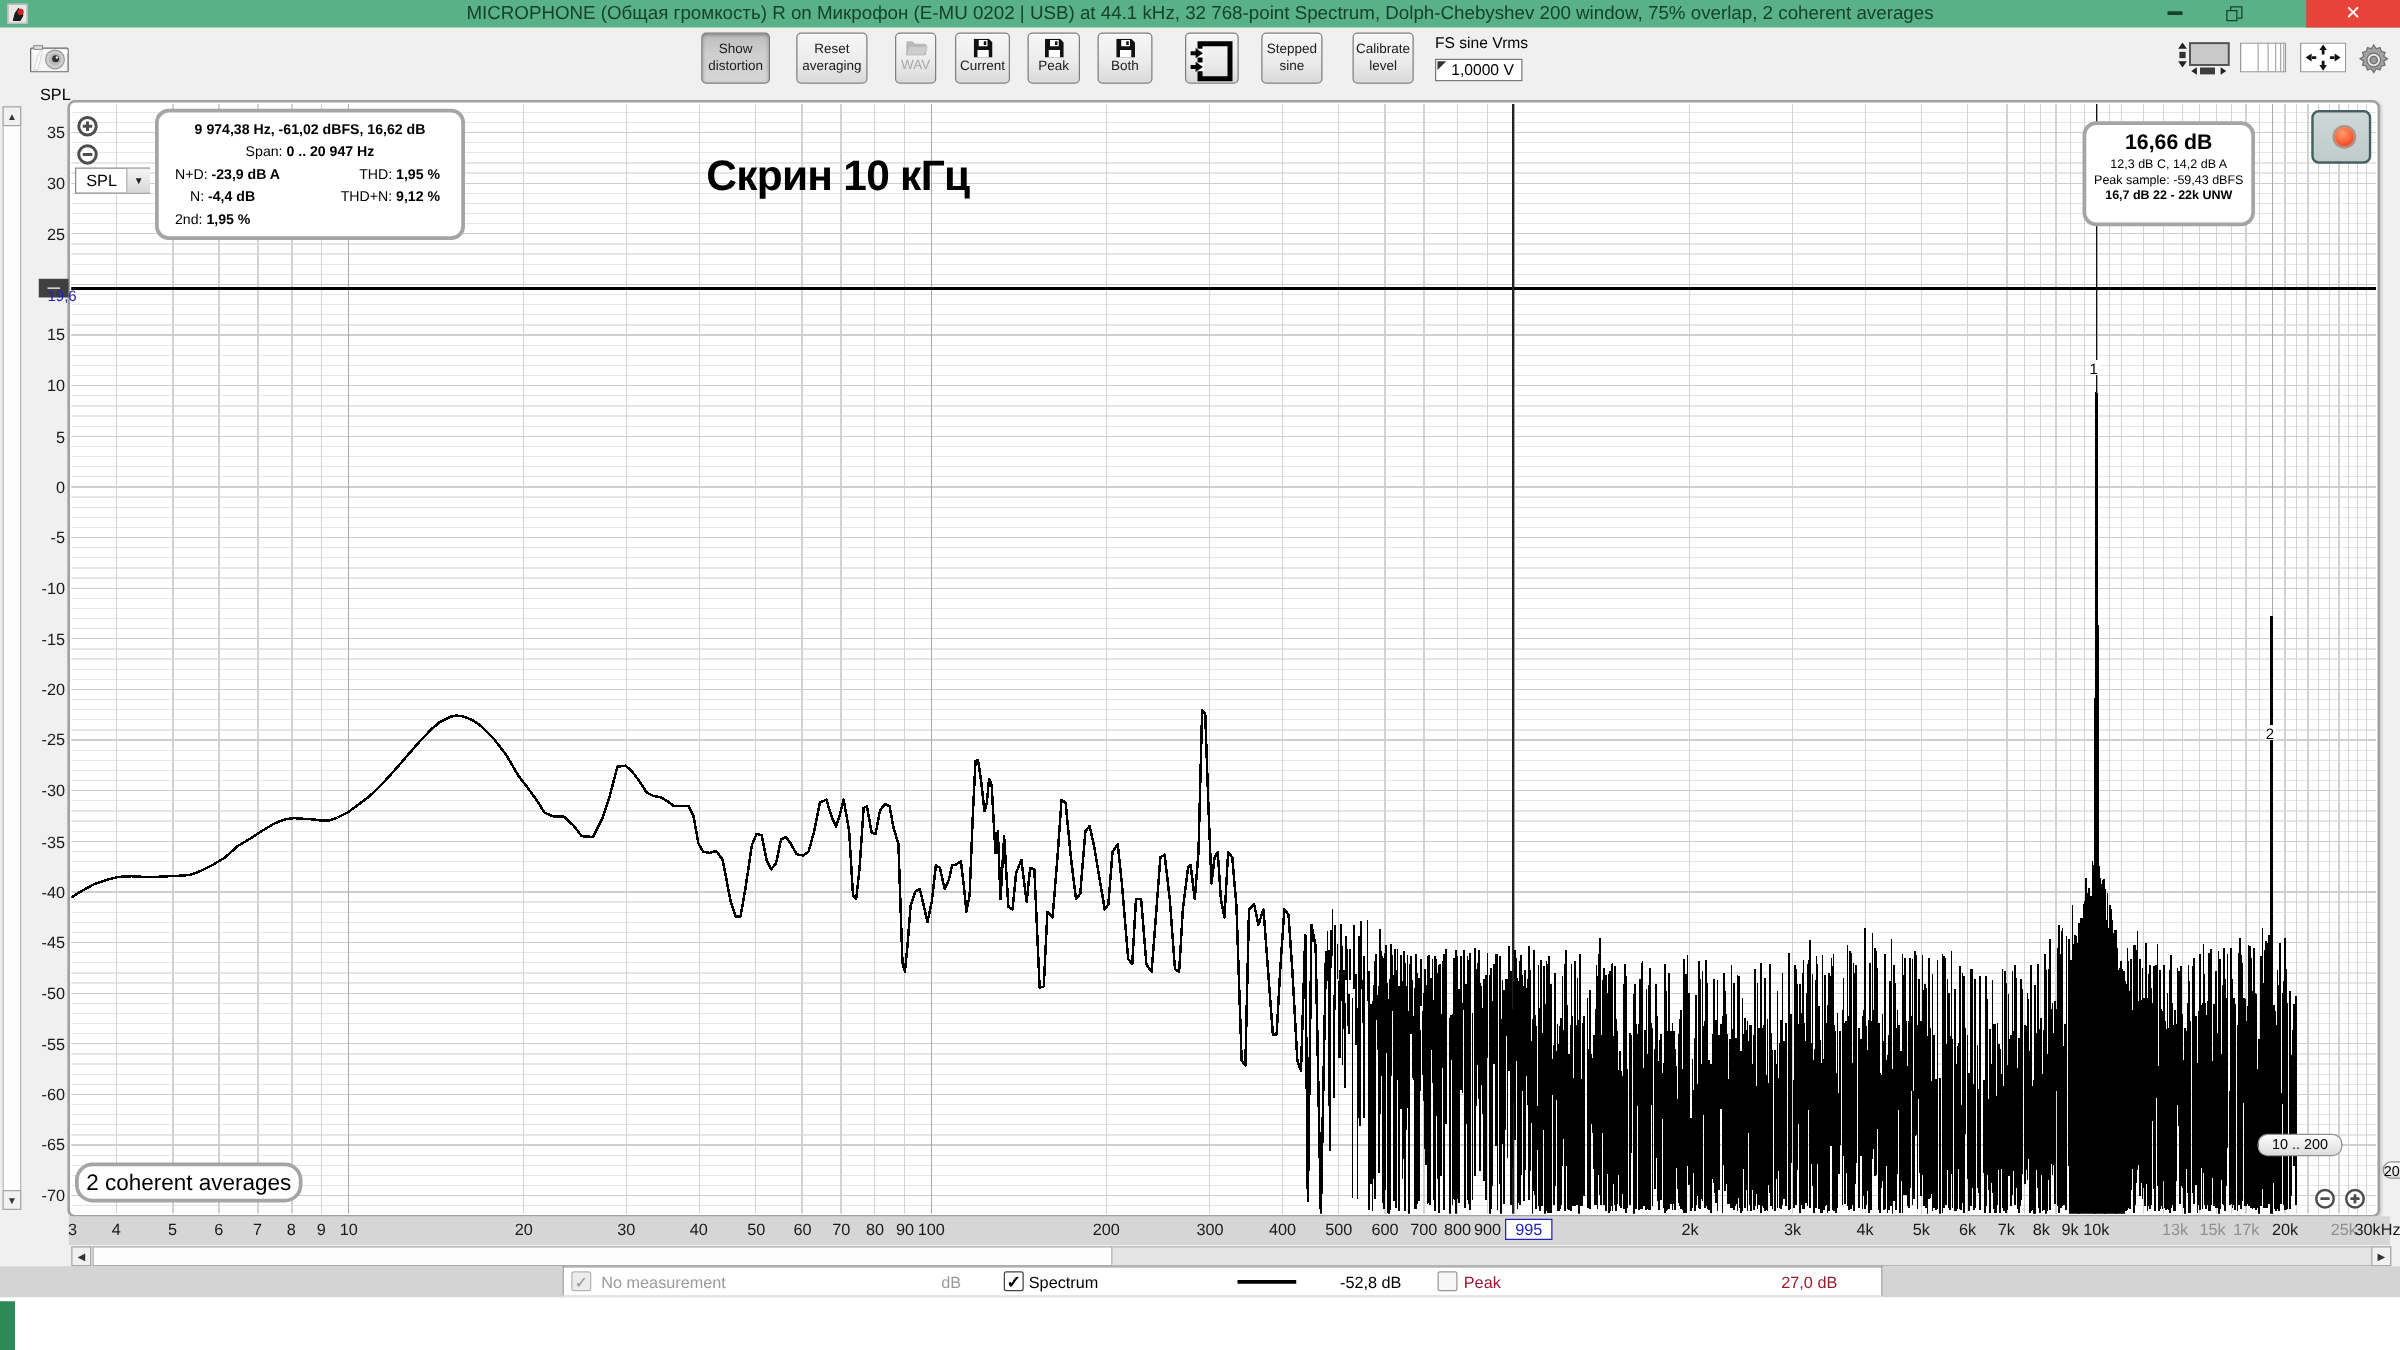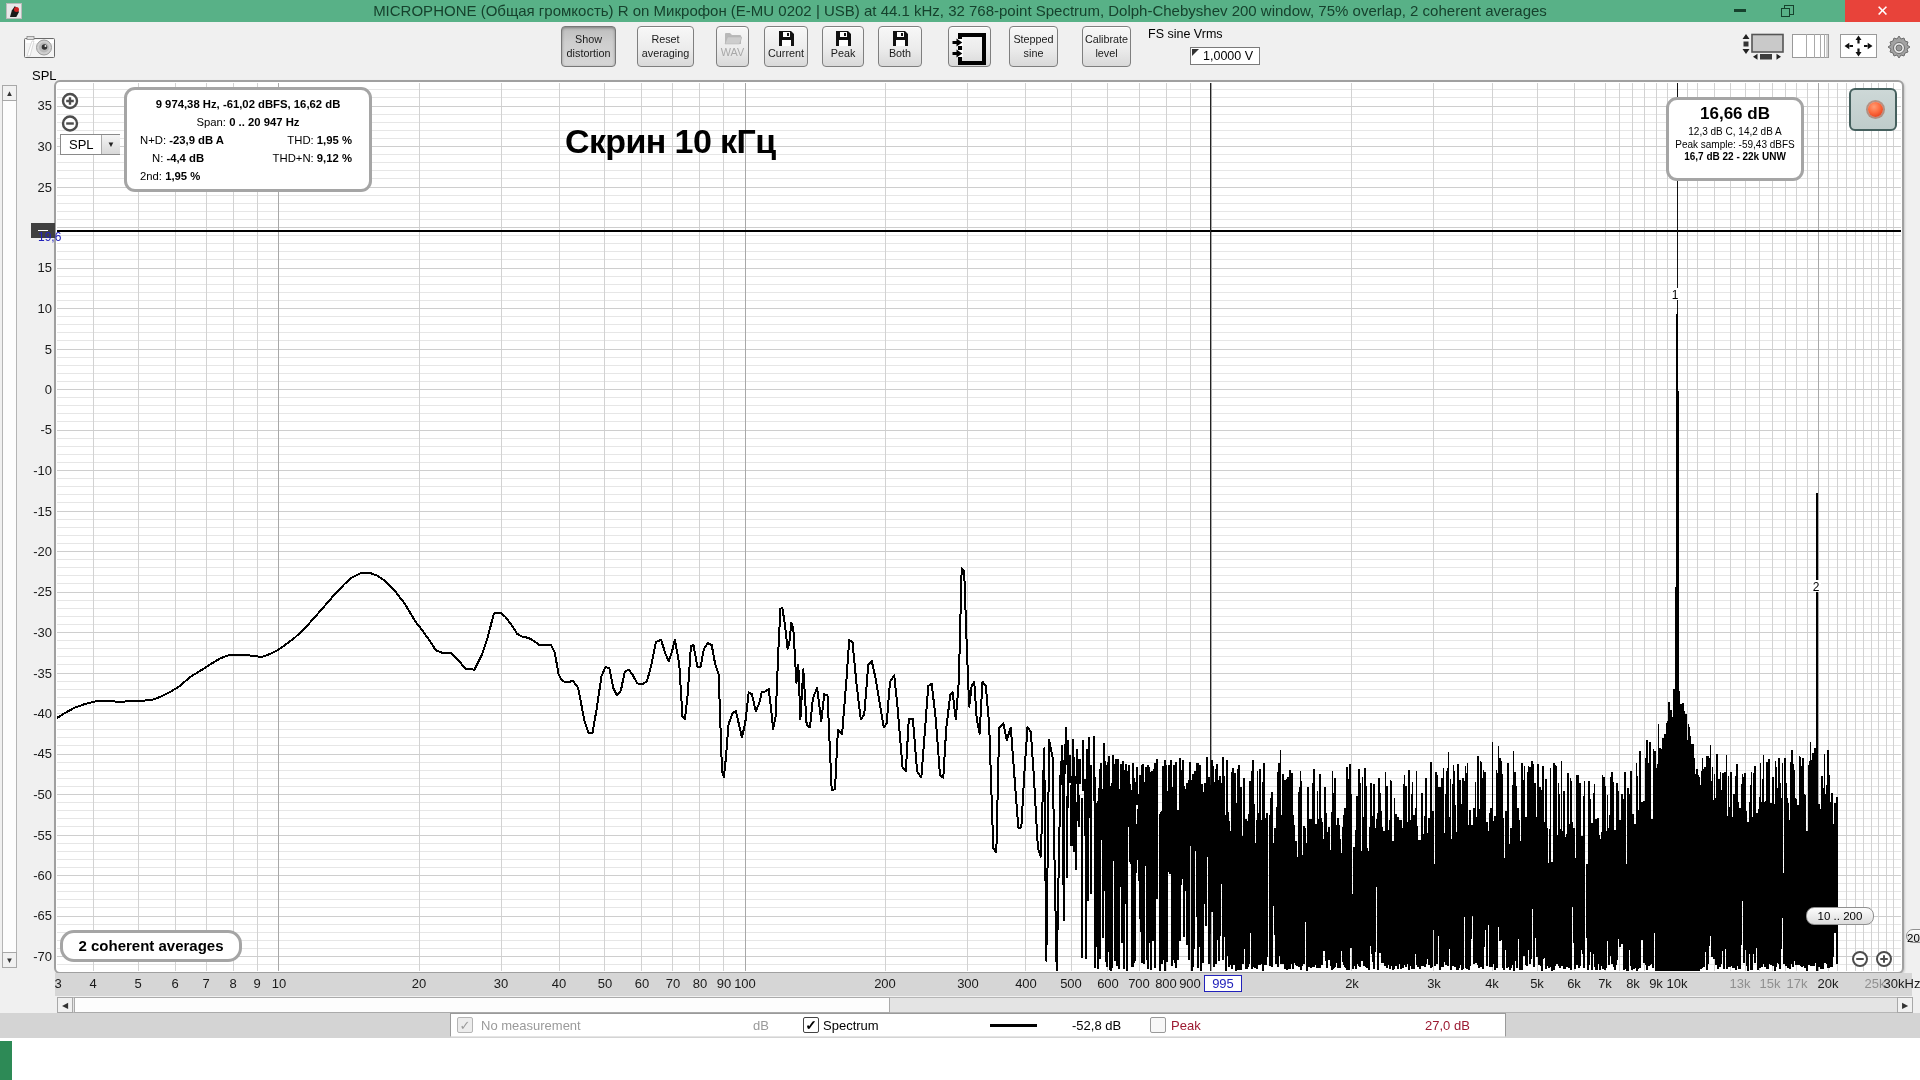--- a/index.html
+++ b/index.html
@@ -88,21 +88,21 @@
   <path d="M4.5 7.4 L10.3 11.5 L4.5 15.6 Z M4.5 18.4 L10.3 22.5 L4.5 26.6 Z" fill="#000"></path>
  </svg>
   </div>
 <div class="btn" style="left:1009px;width:49px">
     <div style="margin-top:6px">Stepped<br>sine</div>
   </div>
 <div class="btn" style="left:1082px;width:49px">
     <div style="margin-top:6px">Calibrate<br>level</div>
   </div>
 <div class="abs" style="left:1148px;top:27px;font-size:12.5px;color:#000">FS sine Vrms</div>
-<div class="abs" style="left:1190px;top:47px;width:70px;height:18px;background:#fff;border:1px solid #7a7a7a">
+<div class="abs" style="left:1148px;top:47px;width:70px;height:18px;background:#fff;border:1px solid #7a7a7a">
  <div class="abs" style="left:1px;top:1px;width:0;height:0;border-top:7px solid #333;border-right:7px solid transparent"></div>
  <div class="abs" style="left:12px;top:1px;font-size:12.5px;color:#000">1,0000 V</div>
 </div>
 
 <svg class="abs" style="left:1740px;top:32px" width="46" height="28" viewBox="0 0 46 28">
  <path d="M2.5 7 l3.5-5 3.5 5 Z M2.5 17 l3.5 5 3.5-5 Z" fill="#222"></path>
  <rect x="3.5" y="9.5" width="5" height="5" fill="#333"></rect>
  <rect x="12" y="2.5" width="31" height="17.5" fill="#c9c9c9" stroke="#555" stroke-width="1.6"></rect>
  <rect x="20" y="22" width="12" height="5.5" fill="#3d3d3d"></rect>
  <path d="M13 24.7 l4.5-3 v6 Z M41 24.7 l-4.5-3 v6 Z" fill="#222"></path>
@@ -443,21 +443,21 @@
  <div style="font-size:17px;font-weight:bold;margin-top:4px">16,66 dB</div>
  <div style="font-size:10px;font-weight:normal;margin-top:2px">12,3 dB C, 14,2 dB A</div>
  <div style="font-size:10px;font-weight:normal;margin-top:1.5px">Peak sample: -59,43 dBFS</div>
  <div style="font-size:10px;font-weight:bold;margin-top:1.5px">16,7 dB 22 - 22k UNW</div>
 </div>
 
 <div class="abs" id="rec">
     <div class="abs" id="recdot"></div>
   </div>
 
-<div class="infobox" style="left:60px;top:930px;width:182px;height:32px;border-radius:14px;font-size:15px;font-weight:bold;text-align:center;line-height:26px">2 coherent averages</div>
+<div class="infobox" style="left:60px;top:930px;width:182px;height:32px;border-radius:14px;font-size:18px;font-weight:normal;text-align:center;line-height:26px">2 coherent averages</div>
 
 <div class="abs" style="left:1806px;top:907px;width:68px;height:18px;border:1.5px solid #909090;border-radius:8px;background:linear-gradient(#fdfdfd,#dcdcdc);font-size:11.5px;text-align:center;line-height:16px">10 .. 200</div>
 <div class="abs" style="left:1906px;top:929px;width:91px;height:14px;border:1.5px solid #909090;border-radius:8px;background:linear-gradient(#fdfdfd,#dcdcdc);font-size:11.5px;text-align:left;line-height:16px">20 .. 20 000</div>
 <svg class="abs" style="left:1851px;top:950px" width="46" height="18" viewBox="0 0 46 18">
  <g fill="#fff" stroke="#4d4d4d" stroke-width="2">
   <circle cx="9" cy="9" r="7"></circle>
       <circle cx="33" cy="9" r="7"></circle>
  </g>
  <path d="M5.5 9 H12.5 M29.5 9 H36.5 M33 5.5 V12.5" stroke="#4d4d4d" stroke-width="2" fill="none"></path>
  <path d="M33 5.5 V12.5" stroke="#4d4d4d" stroke-width="2"></path>

